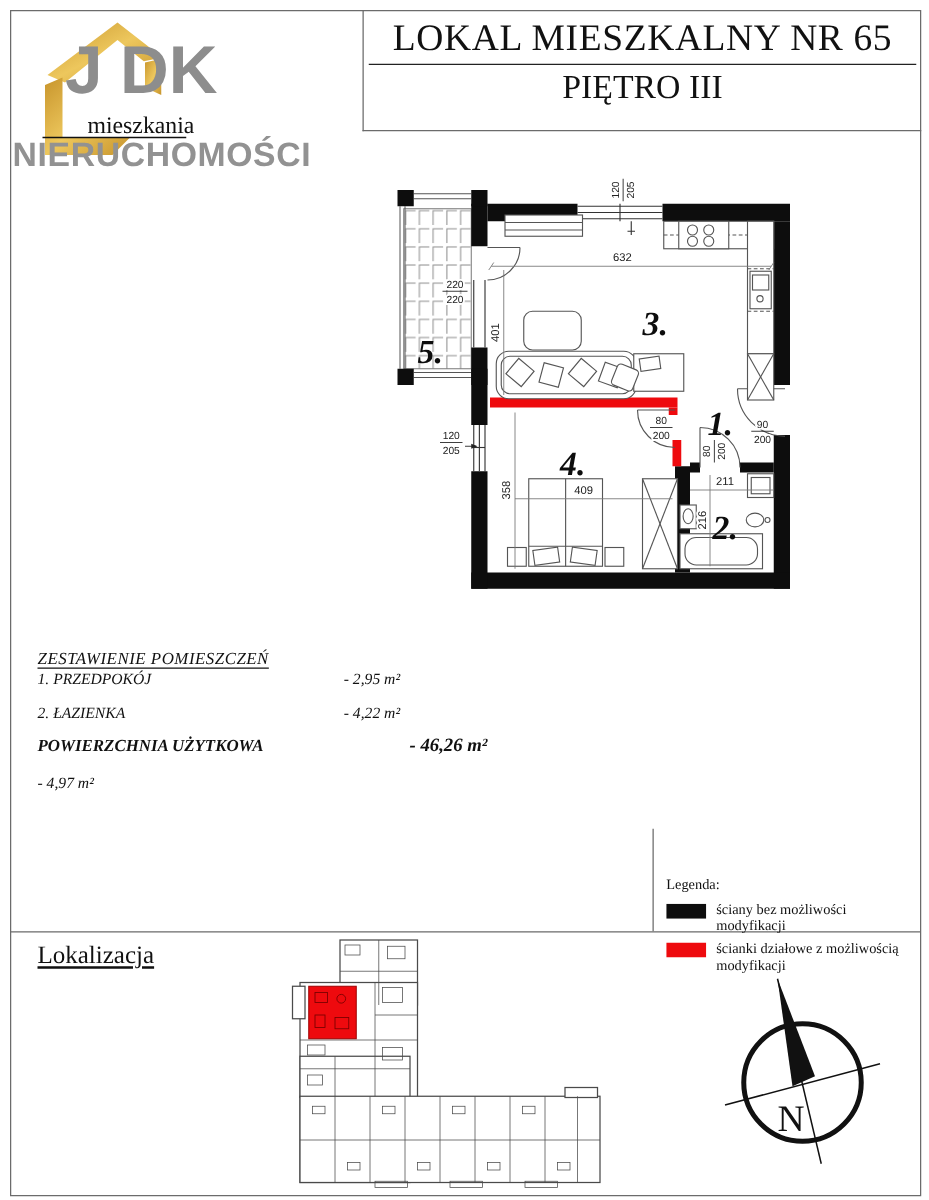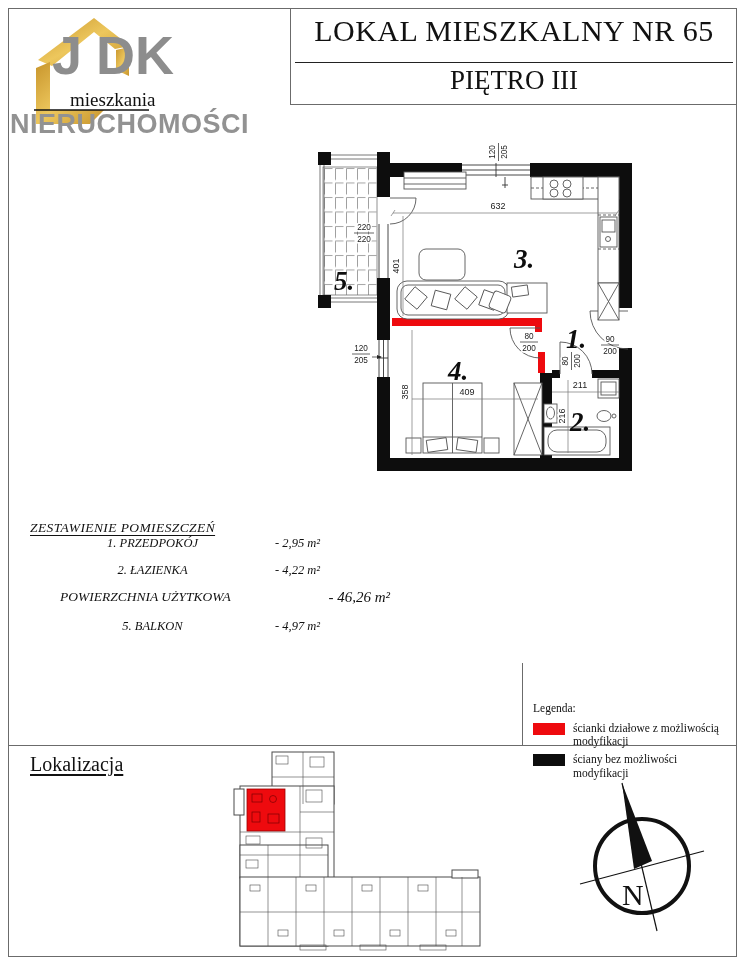--- a/index.html
+++ b/index.html
@@ -7,30 +7,30 @@
        font-family:"Liberation Serif",serif;color:#111;}
   .abs{position:absolute;}
   
   .frame{left:8px;top:8px;width:727px;height:947px;border:1px solid #6b6b6b;}
   .divider{left:8px;top:745px;width:728px;height:1px;background:#6b6b6b;}
   .legend-border{left:522px;top:663px;width:1px;height:82px;background:#6b6b6b;}
   
   .title-box{left:290px;top:8px;width:446px;height:96px;border-left:1px solid #6b6b6b;
              border-bottom:1px solid #6b6b6b;text-align:center;}
   .title-line1{display:block;margin:6px 4px 0 4px;font-size:30px;letter-spacing:.5px;
-               border-bottom:1.5px solid #222;padding-bottom:14px;}
+               border-bottom:1.5px solid #222;padding-bottom:3px;}
   .title-line2{display:block;font-size:27px;margin-top:2px;}
   
   .roomlist{left:30px;top:518px;width:360px;font-style:italic;}
   .rl-header{font-size:13.5px;letter-spacing:.4px;text-decoration:underline;
              text-underline-offset:3px;display:inline-block;}
   .rl-row{display:flex;font-size:12.5px;margin-bottom:11.5px;}
-  .rl-name{width:245px;text-align:center;}
+  .rl-name{width:245px;}
   .rl-area{width:100px;}
-  .rl-total{font-weight:normal;font-size:13.5px;margin-top:3px;margin-bottom:13px;gap:35px;}
+  .rl-total{font-weight:bold;font-size:13.5px;margin-top:3px;margin-bottom:13px;gap:35px;}
   .rl-total .rl-area{font-size:15px;text-align:right;}
   
   .legend{left:533px;top:702px;width:200px;font-size:11.5px;}
   .legend-title{margin-bottom:8px;}
   .legend-item{display:flex;margin-bottom:5px;}
   .legend-swatch{width:32px;height:12px;margin-right:8px;flex:0 0 32px;margin-top:1px;}
   .legend-label{width:158px;line-height:1.15;}
   
   .lok-heading{left:30px;top:753px;font-size:20px;text-decoration:underline;
                text-underline-offset:3px;}
@@ -266,38 +266,37 @@
   </div>
   <div class="rl-row">
     <span class="rl-name">2. ŁAZIENKA</span>
     <span class="rl-area">-  4,22 m²</span>
   </div>
   <div class="rl-row rl-total">
     <span class="rl-name">POWIERZCHNIA UŻYTKOWA</span>
     <span class="rl-area">-  46,26 m²</span>
   </div>
   <div class="rl-row">
-    <span class="rl-name">5. BALKON</span>
     <span class="rl-area">-  4,97 m²</span>
   </div>
 </div>
 
 <div class="abs legend">
   <div class="legend-title">Legenda:</div>
+  <div class="legend-item">
+    <svg class="legend-swatch" width="32" height="12">
+      <rect x="0" y="0" width="32" height="12" fill="#0d0d0d"></rect>
+    </svg>
+    <span class="legend-label">ściany bez możliwości modyfikacji</span>
+  </div>
   <div class="legend-item">
     <svg class="legend-swatch" width="32" height="12">
       <rect x="0" y="0" width="32" height="12" fill="#ee0a0e"></rect>
     </svg>
     <span class="legend-label">ścianki działowe z możliwością modyfikacji</span>
-  </div>
-  <div class="legend-item">
-    <svg class="legend-swatch" width="32" height="12">
-      <rect x="0" y="0" width="32" height="12" fill="#0d0d0d"></rect>
-    </svg>
-    <span class="legend-label">ściany bez możliwości modyfikacji</span>
   </div>
 </div>
 
 <div class="abs lok-heading">Lokalizacja</div>
 
 <svg class="abs" style="left:225px;top:748px;" width="300" height="208" viewBox="225 748 300 208">
   <g stroke="#4a4a4a" stroke-width="1" fill="#ffffff">
     <rect x="272" y="752" width="62" height="52"></rect>
     <rect x="240" y="786" width="94" height="92"></rect>
     <rect x="240" y="845" width="88" height="101"></rect>

